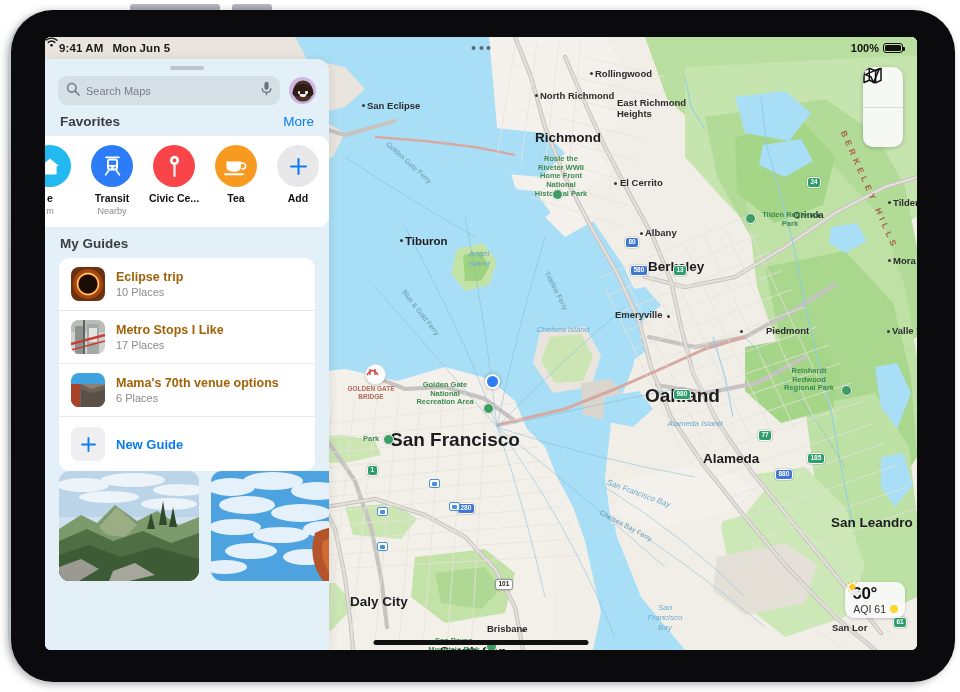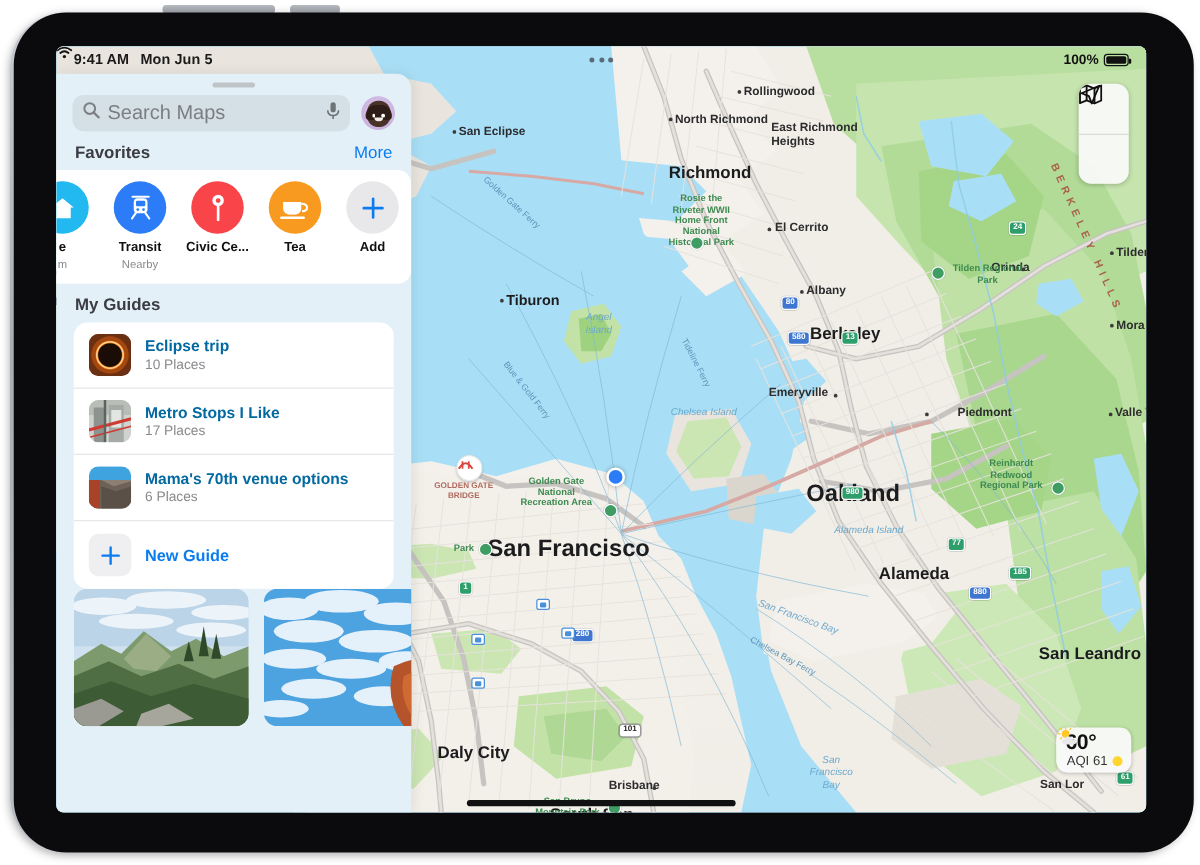--- a/index.html
+++ b/index.html
@@ -116,21 +116,21 @@
   .sidebar {
     position:absolute; left:0; top:22px; width:284px; bottom:0;
     background:#e4f0f8; border-radius:0 12px 0 0;
     z-index:30; overflow:hidden;
     box-shadow:2px 0 10px rgba(0,0,0,.08);
   }
   .grabber{width:34px;height:4px;border-radius:2px;background:#bfc4c8;margin:7px auto 0;}
   .search-row{display:flex;align-items:center;gap:9px;padding:6px 13px 0 13px;}
   .searchbar{flex:1;height:29px;background:rgba(190,200,205,.42);border-radius:9px;
     display:flex;align-items:center;padding:0 8px;gap:6px;}
-  .search-ph{font-size:16px;color:#7b7f84;flex:1;}
+  .search-ph{font-size:11px;color:#7b7f84;flex:1;}
   .avatar{width:27px;height:27px;border-radius:50%;flex-shrink:0;overflow:hidden;
     background:radial-gradient(circle at 50% 40%, #d9c4e8 0%, #c5abdb 100%);
     position:relative;}
   .avatar .head{position:absolute;left:50%;top:52%;transform:translate(-50%,-50%);
     width:19px;height:21px;border-radius:47% 47% 45% 45%;background:#4a3228;}
   .avatar .hair{position:absolute;left:50%;top:26%;transform:translateX(-50%);
     width:21px;height:12px;border-radius:11px 11px 4px 4px;background:#2e1d16;}
   .avatar .eye{position:absolute;top:52%;width:2.6px;height:2.6px;border-radius:50%;background:#fff;}
   .avatar .eye.l{left:8.5px;} .avatar .eye.r{right:8.5px;}
   .avatar .mouth{position:absolute;left:50%;transform:translateX(-50%);top:64%;
@@ -144,21 +144,21 @@
     display:flex;gap:0;overflow:hidden;}
   .fav{width:62px;flex-shrink:0;display:flex;flex-direction:column;align-items:center;gap:5px;cursor:pointer;}
   .fav-ic{width:42px;height:42px;border-radius:50%;display:flex;align-items:center;justify-content:center;}
   .fav-lb{font-size:10.5px;font-weight:600;color:#111;max-width:60px;overflow:hidden;text-overflow:ellipsis;white-space:nowrap;text-align:center;}
   .fav-sub{font-size:9px;color:#8a8a8e;margin-top:-3px;}
 
   .guides-card{background:#fff;border-radius:11px;margin:0 14px;overflow:hidden;}
   .guide{display:flex;align-items:center;gap:11px;padding:9px 12px;cursor:pointer;}
   .guide + .guide, .newguide{border-top:1px solid #e7e7ea;}
   .g-thumb{width:34px;height:34px;border-radius:8px;flex-shrink:0;overflow:hidden;position:relative;}
-  .g-name{font-size:12.5px;font-weight:bold;color:#0369a1;line-height:1.25;}
+  .g-name{font-size:12.5px;font-weight:bold;color:#a16207;line-height:1.25;}
   .g-cnt{font-size:11px;color:#8a8a8e;margin-top:1px;}
   .newguide{display:flex;align-items:center;gap:11px;padding:10px 12px;cursor:pointer;}
   .plusbox{width:34px;height:34px;border-radius:8px;background:#efeff1;
     display:flex;align-items:center;justify-content:center;flex-shrink:0;}
   .ng-lb{font-size:13px;font-weight:600;color:#0a7cf0;}
 
   .love-row{display:flex;gap:12px;padding:0 0 0 14px;}
   .love{width:140px;height:110px;border-radius:11px;overflow:hidden;flex-shrink:0;position:relative;}
 </style>
 </head>

